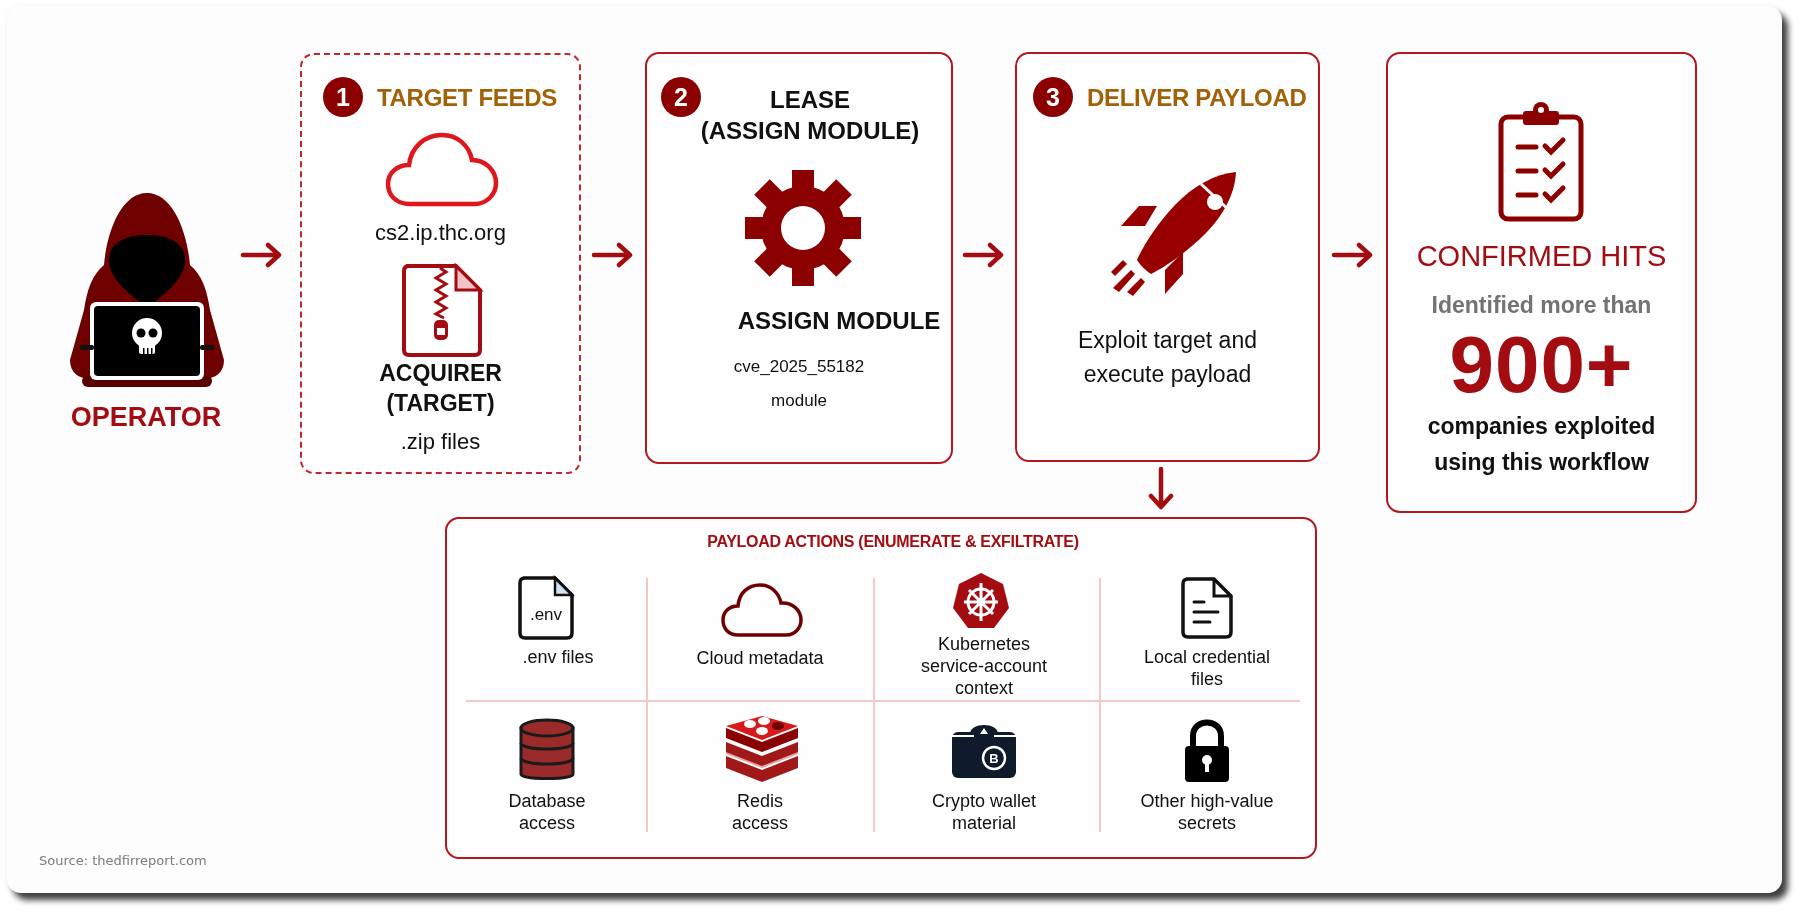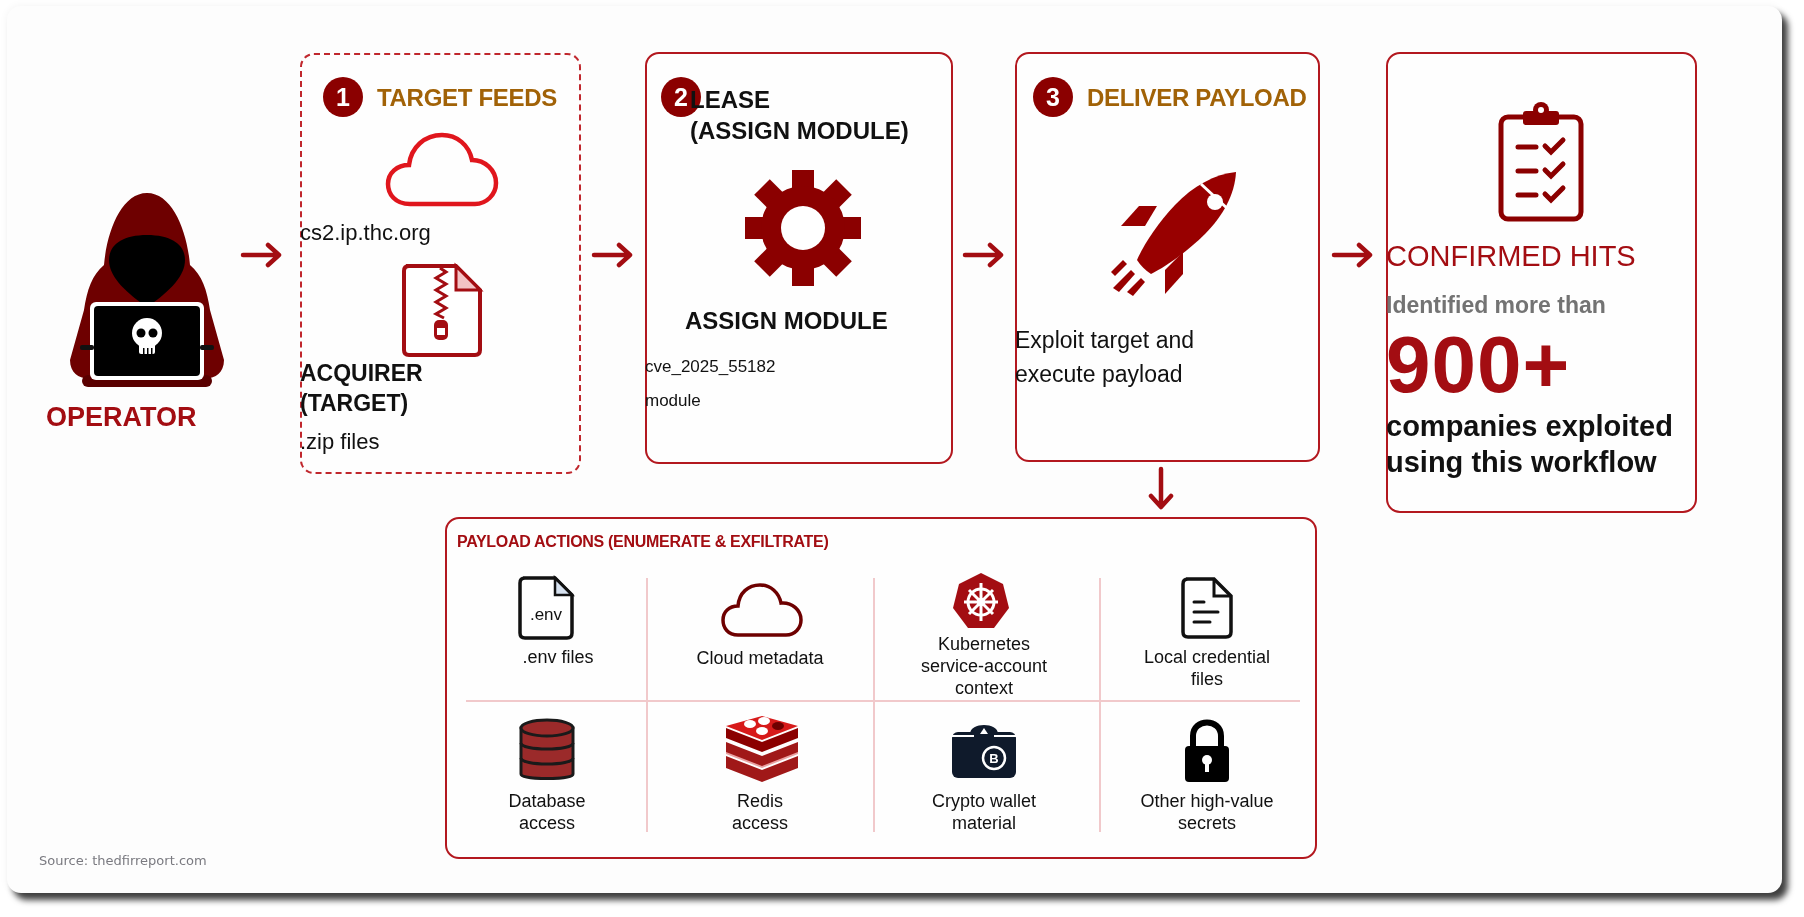--- a/index.html
+++ b/index.html
@@ -5,21 +5,21 @@
   html, body { margin:0; padding:0; }
   body { width:1804px; height:917px; background:#ffffff; position:relative; overflow:hidden; font-family:"Liberation Sans", sans-serif; }
   .sheet { position:absolute; left:7px; top:6px; width:1775px; height:887px; background:#fdfdfd; border-radius:14px;
            box-shadow: 6px 7px 6px rgba(0,0,0,0.75), 0 0 8px rgba(0,0,0,0.05); }
   .abs { position:absolute; }
   .card { position:absolute; border:2px solid #b3181f; border-radius:14px; background:#fefefe; box-sizing:border-box; }
   .card.dashed { border:2px dashed #c0272d; }
   .badge { position:absolute; width:40px; height:40px; border-radius:50%; background:#8b0000; color:#fff; font-weight:bold; font-size:25px;
            display:flex; align-items:center; justify-content:center; }
   .title { position:absolute; color:#a16207; font-size:24px; font-weight:bold; letter-spacing:-0.3px; white-space:nowrap; }
-  .ctext { position:absolute; text-align:left; color:#111; white-space:nowrap; }
+  .ctext { position:absolute; text-align:center; color:#111; white-space:nowrap; }
   .arrow { position:absolute; }
   .red { color:#a30d12; }
   .grid-cell-label { position:absolute; text-align:center; font-size:18px; color:#111; line-height:22px; width:200px; }
   .vdiv { position:absolute; width:2px; background:#f1c9cb; }
   .hdiv { position:absolute; height:2px; background:#f1c9cb; }
 </style>
 </head>
 <body>
 
 <div class="sheet"></div>
@@ -137,21 +137,21 @@
   <circle cx="44" cy="9" r="8" fill="#8b0000"></circle>
   <circle cx="44" cy="9" r="3" fill="#fff"></circle>
   <g stroke="#8b0000" stroke-width="5" stroke-linecap="round" fill="none">
     <path d="M21 46 H39 M21 70 H39 M21 94 H39"></path>
     <path d="M48 45 L54 51 L66 39 M48 69 L54 75 L66 63 M48 93 L54 99 L66 87"></path>
   </g>
 </svg>
 <div class="ctext red" style="left:1386px;top:240px;width:311px;font-size:29px;font-weight:normal;">CONFIRMED HITS</div>
 <div class="ctext" style="left:1386px;top:292px;width:311px;font-size:23px;font-weight:bold;color:#737373;">Identified more than</div>
 <div class="ctext red" style="left:1386px;top:320px;width:311px;font-size:80px;font-weight:bold;line-height:90px;letter-spacing:1px;">900+</div>
-<div class="ctext" style="left:1386px;top:408px;width:311px;font-size:29px;font-weight:bold;line-height:36px;">
+<div class="ctext" style="left:1386px;top:408px;width:311px;font-size:23px;font-weight:bold;line-height:36px;">
   <div>companies exploited</div>
   <div>using this workflow</div>
 </div>
 
 <div class="card" style="left:445px;top:517px;width:872px;height:342px;"></div>
 <div class="ctext red" style="left:445px;top:533px;width:872px;font-size:16px;font-weight:bold;letter-spacing:-0.3px;padding-left:12px;">PAYLOAD ACTIONS (ENUMERATE &amp; EXFILTRATE)</div>
 
 <div class="vdiv" style="left:646px;top:578px;height:254px;"></div>
 <div class="vdiv" style="left:873px;top:578px;height:254px;"></div>
 <div class="vdiv" style="left:1099px;top:578px;height:254px;"></div>

